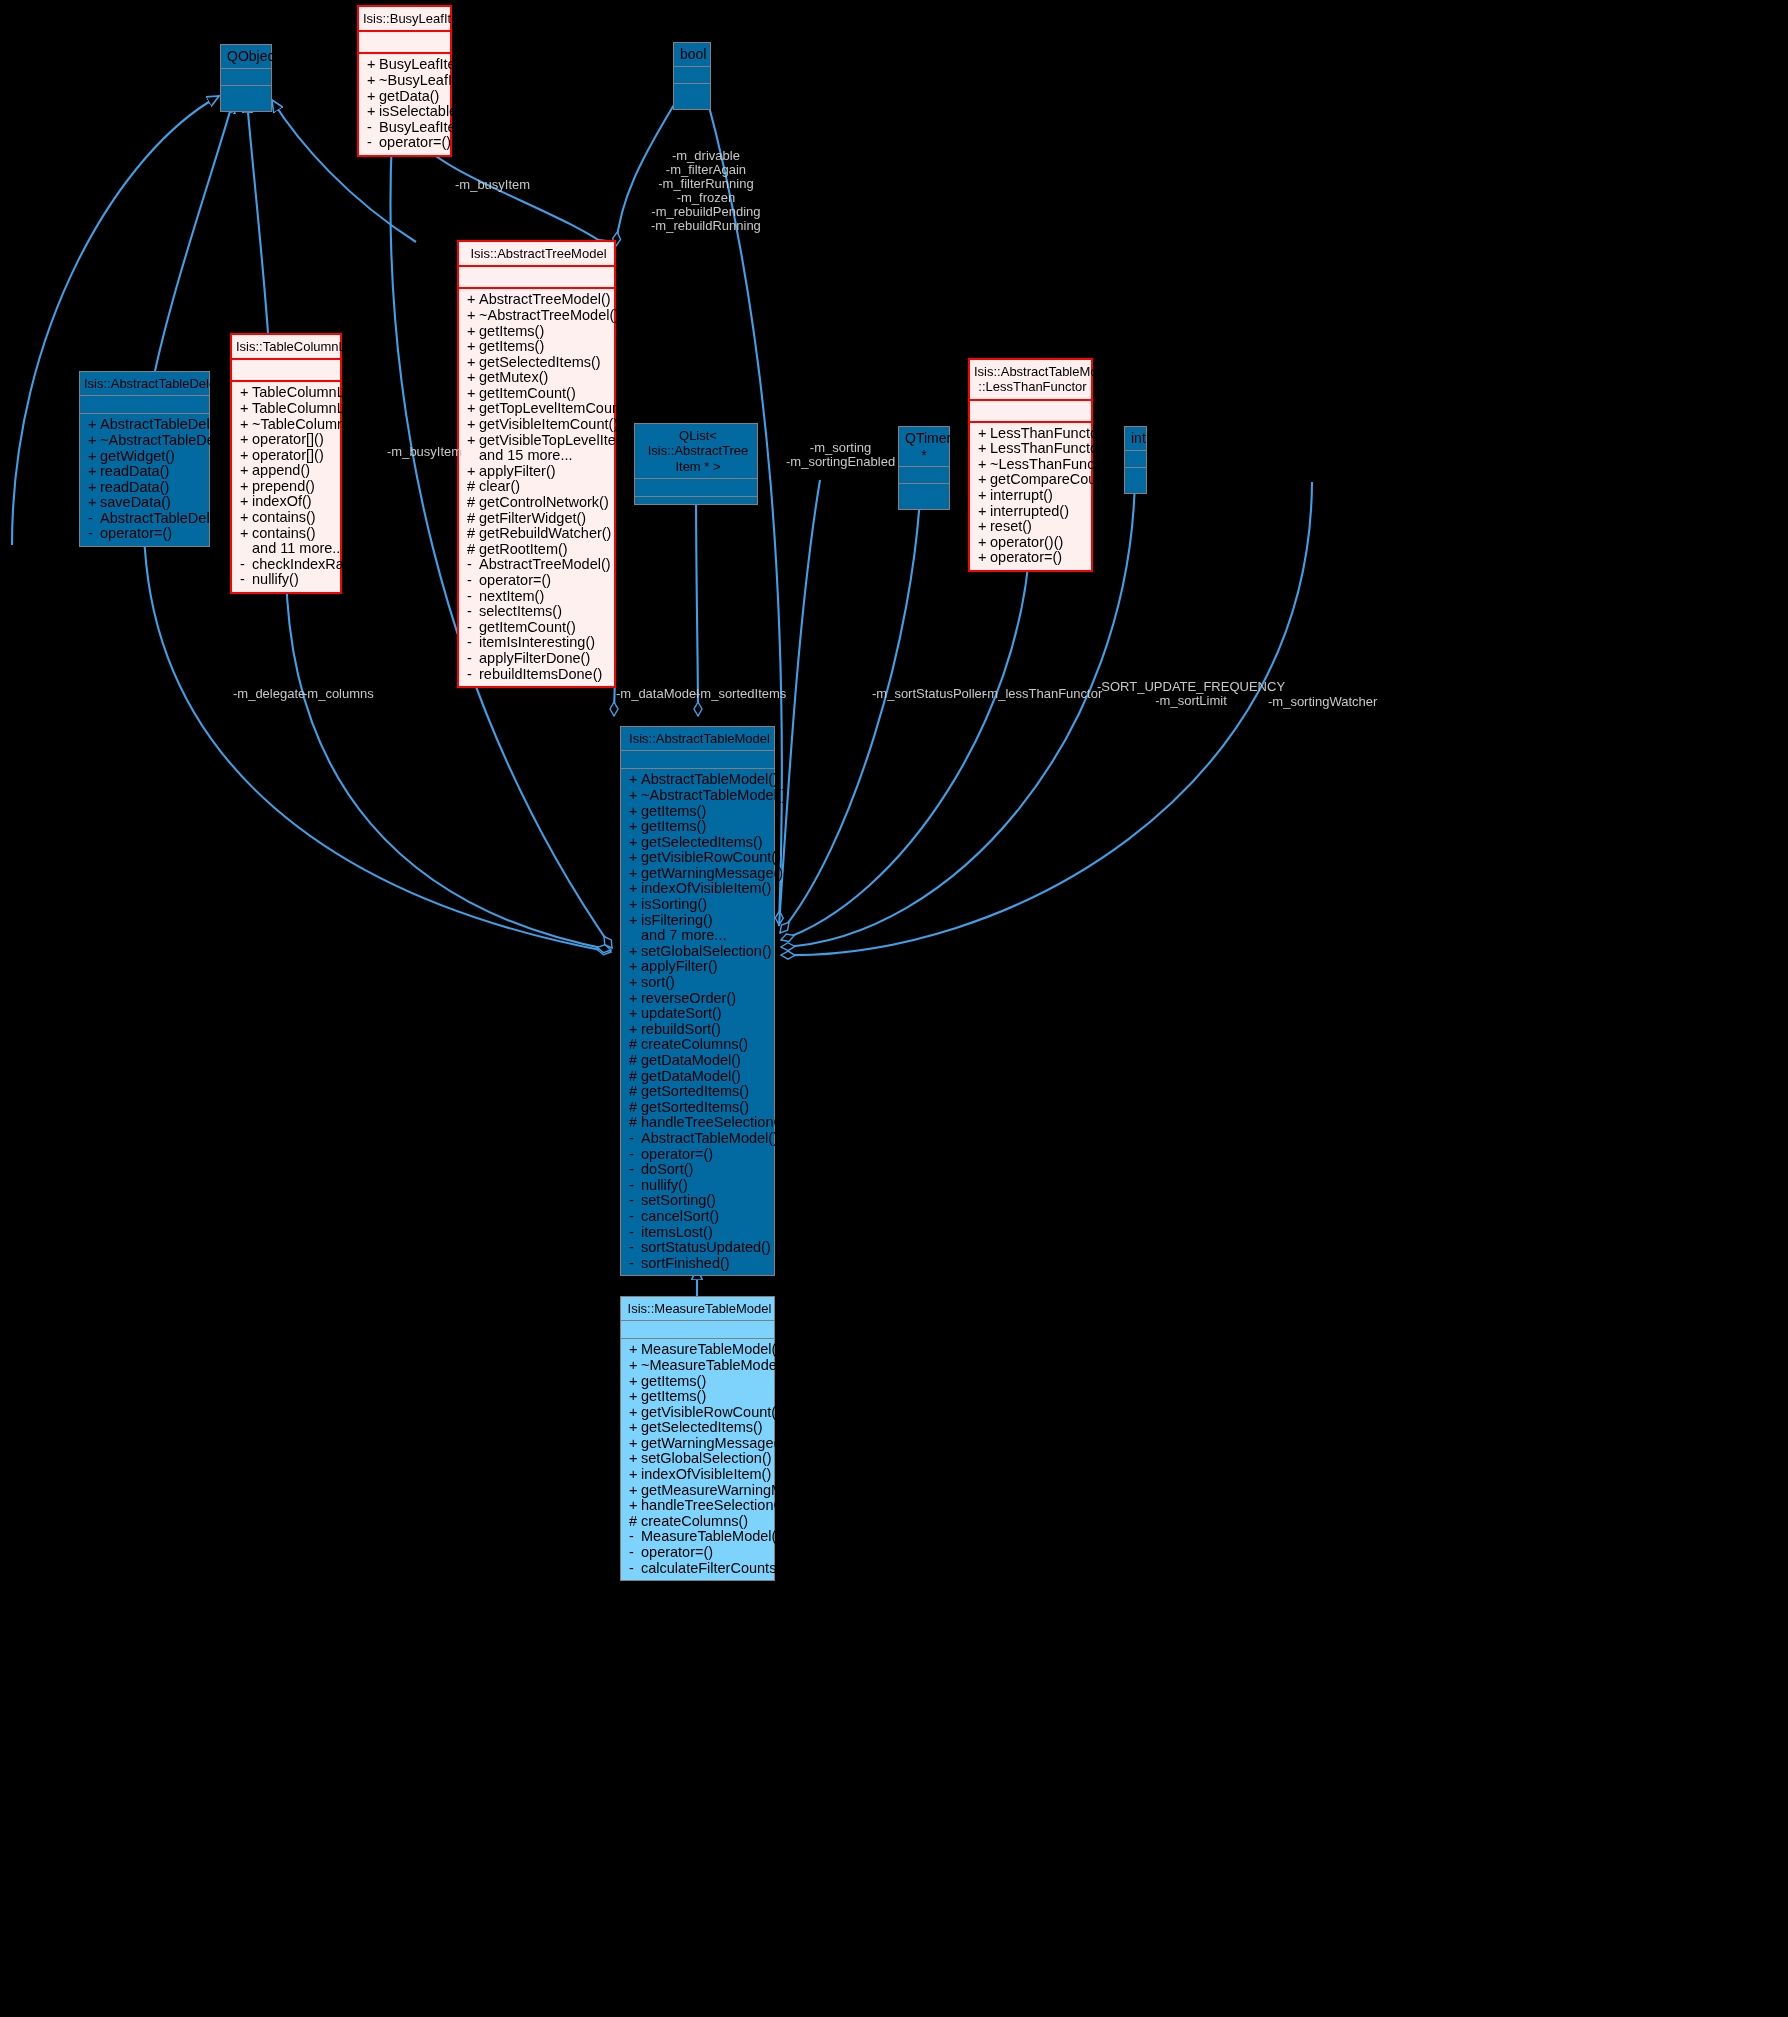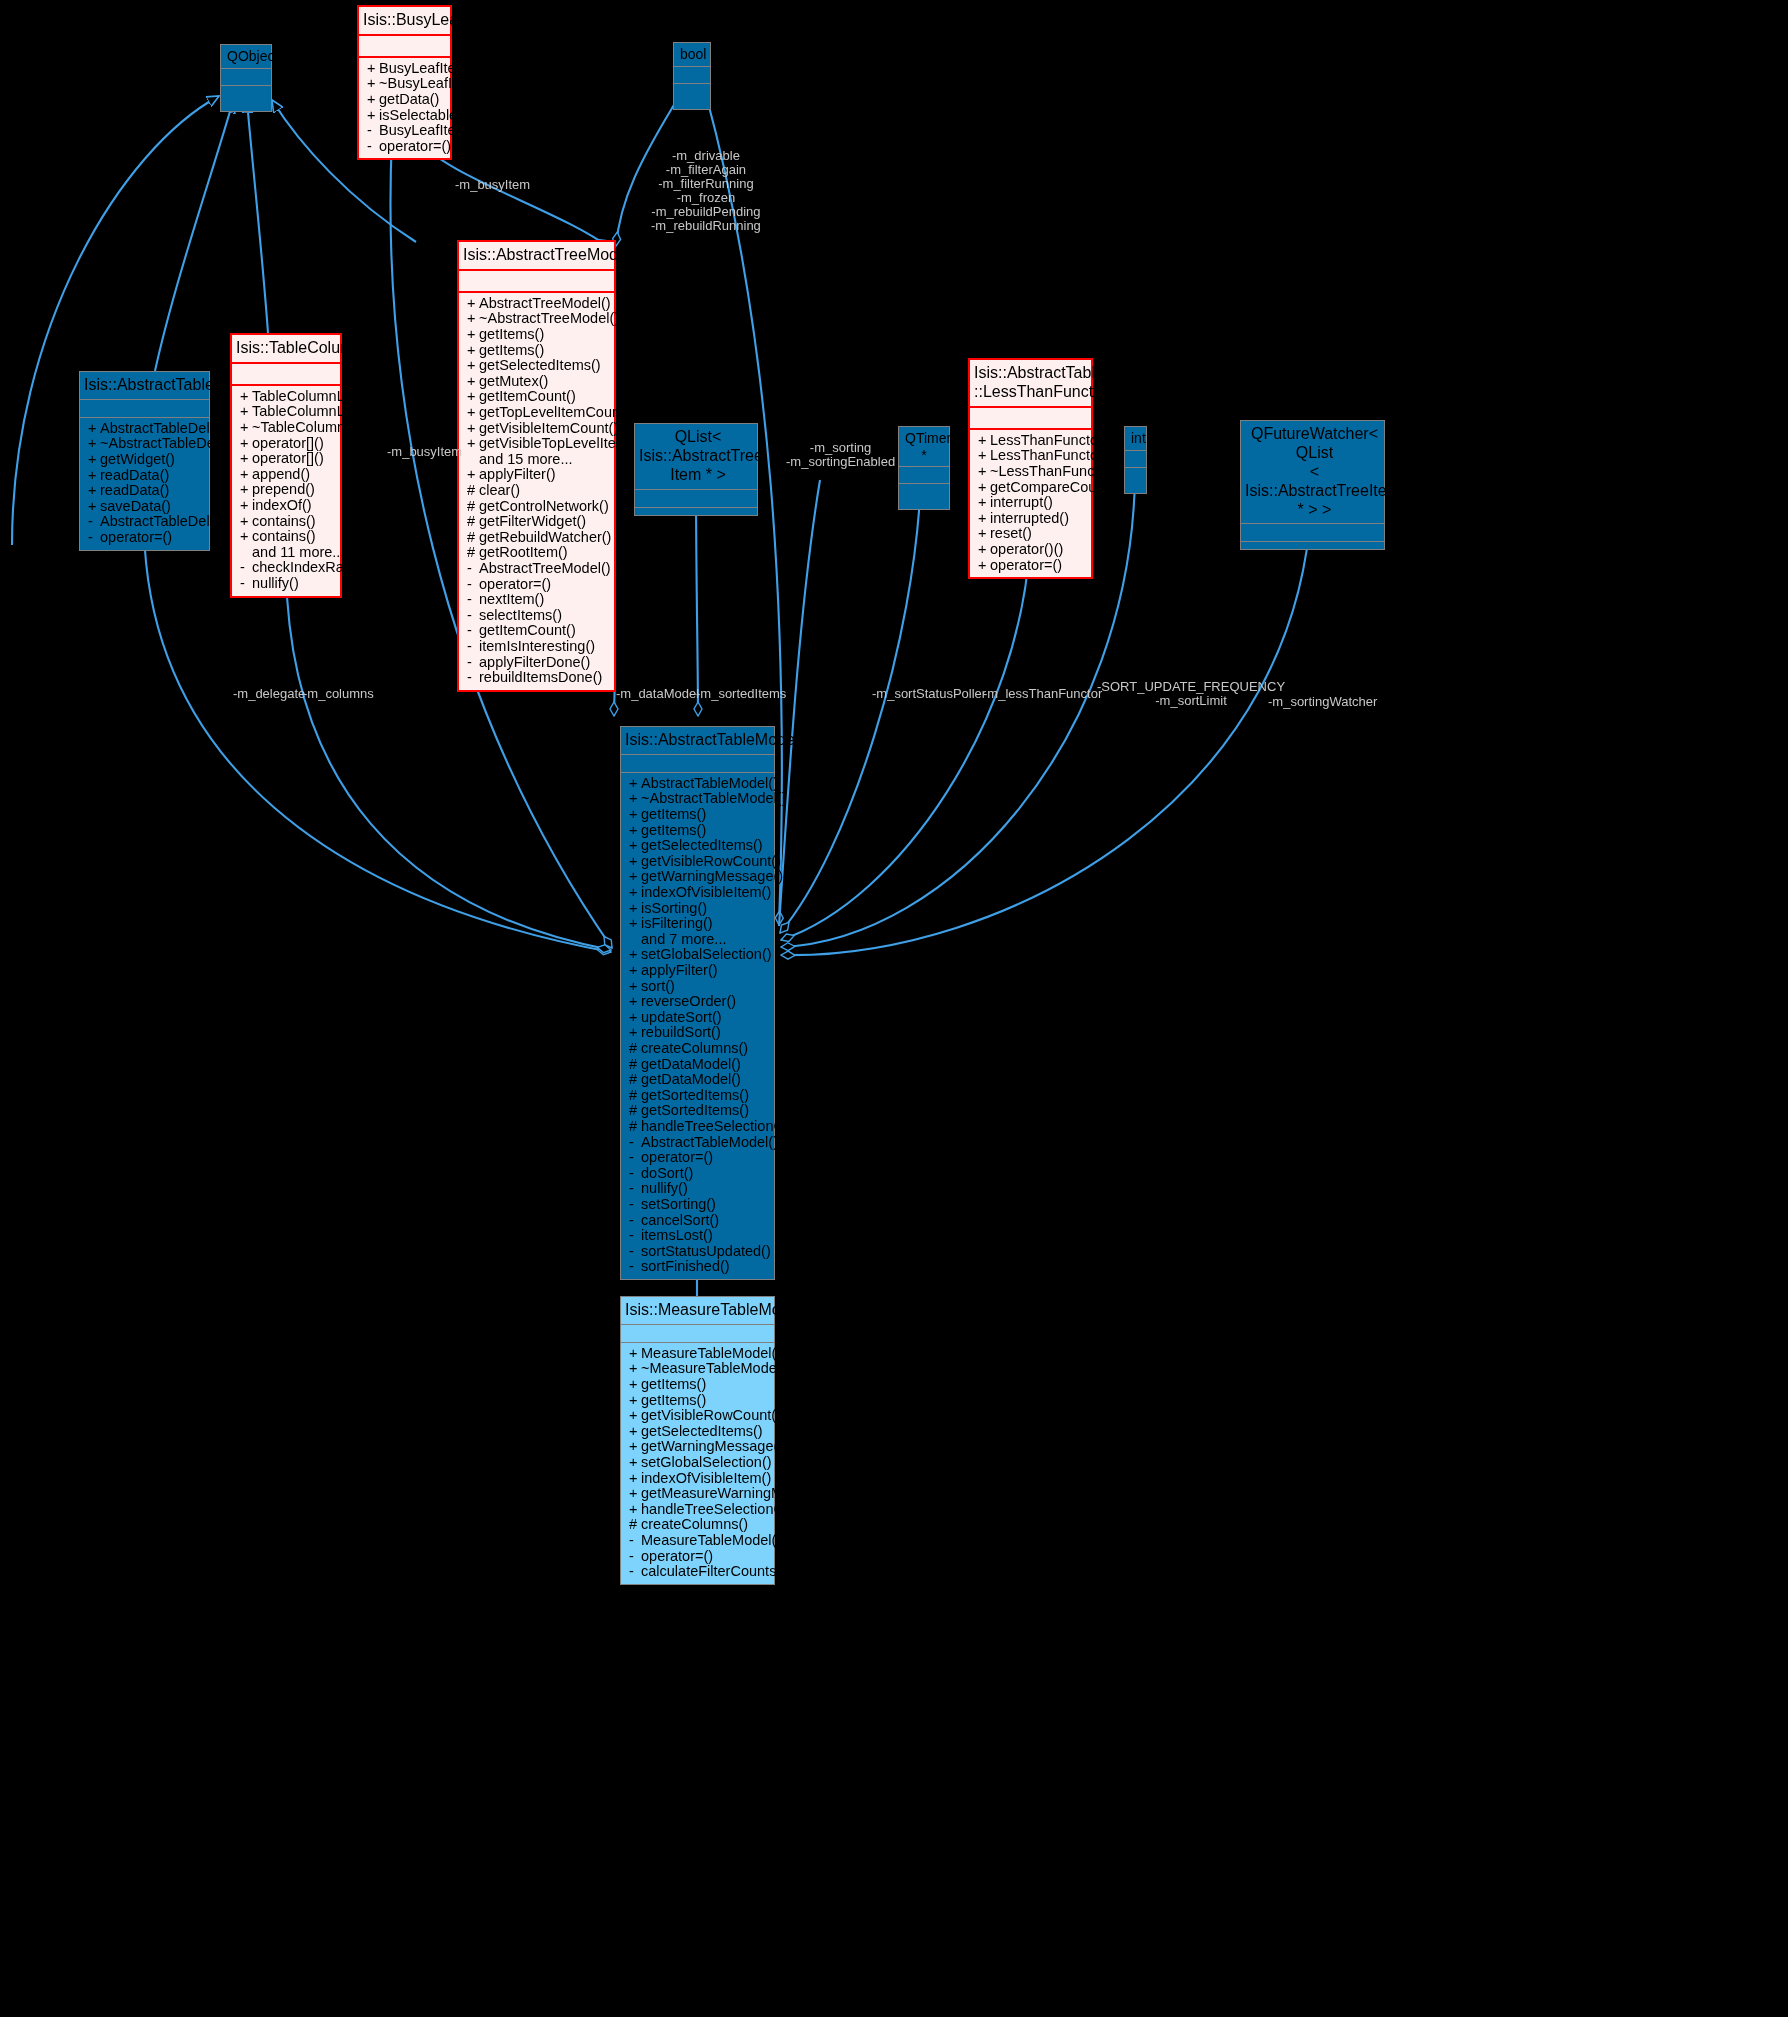--- a/index.html
+++ b/index.html
@@ -3,21 +3,21 @@
 <meta charset="utf-8">
 <style>
   html,body{margin:0;padding:0;background:#000;}
   body{width:1788px;height:2017px;position:relative;font-family:"Liberation Sans",sans-serif;overflow:hidden;}
   #canvas{position:absolute;inset:0;width:1788px;height:2017px;}
   svg.edges{position:absolute;left:0;top:0;width:1788px;height:2017px;pointer-events:none;}
 
   .node{position:absolute;box-sizing:border-box;border:1px solid #808080;background:#0369a1;}
   .node.red{border:2px solid #ff0000;background:#fff0f0;}
   .node.grey{border:1px solid #808080;background:#7dd3fc;}
-  .node .title{font-size:16px;color:#000;text-align:center;padding:4px 0 4px 4px;line-height:1.18;}
+  .node .title{font-size:13px;color:#000;text-align:center;padding:4px 0 4px 4px;line-height:1.18;}
   .node.red .title{border-bottom:2px solid #ff0000;}
   .node .attrs{min-height:17px;border-top:1px solid #808080;}
   .node.red .attrs{border-top:none;border-bottom:2px solid #ff0000;min-height:20px;}
   .node .ops{border-top:1px solid #808080;padding:3px 0 4px 0;}
   .node.red .ops{border-top:none;}
   .node .row{font-size:14.5px;color:#000;line-height:15.6px;padding:0 4px 0 8px;white-space:nowrap;}
   .node .row .vis{display:inline-block;width:12px;}
   .node.tiny .title{font-size:14px;padding:3px 6px;}
   .node.tiny .attrs{min-height:16px;}
   .node.tiny .ops{min-height:18px;}
@@ -179,25 +179,20 @@
         <div class="row"><span class="vis">+</span>getCompareCount()</div>
         <div class="row"><span class="vis">+</span>interrupt()</div>
         <div class="row"><span class="vis">+</span>interrupted()</div>
         <div class="row"><span class="vis">+</span>reset()</div>
         <div class="row"><span class="vis">+</span>operator()()</div>
         <div class="row"><span class="vis">+</span>operator=()</div>
       </div>
     </div>
     <div class="node tiny" style="left: 1124px; top: 426px; width: 23px;">
       <div class="title">int</div>
-      <div class="attrs"></div>
-      <div class="ops"></div>
-    </div>
-    <div class="node" style="left: 1240px; top: 420px; width: 145px;">
-      <div class="title">QFutureWatcher&lt; QList<br>&lt; Isis::AbstractTreeItem * &gt; &gt;</div>
       <div class="attrs"></div>
       <div class="ops"></div>
     </div>
     <div class="node" style="left: 620px; top: 726px; width: 155px;">
       <div class="title">Isis::AbstractTableModel</div>
       <div class="attrs"></div>
       <div class="ops">
         <div class="row"><span class="vis">+</span>AbstractTableModel()</div>
         <div class="row"><span class="vis">+</span>~AbstractTableModel()</div>
         <div class="row"><span class="vis">+</span>getItems()</div>

